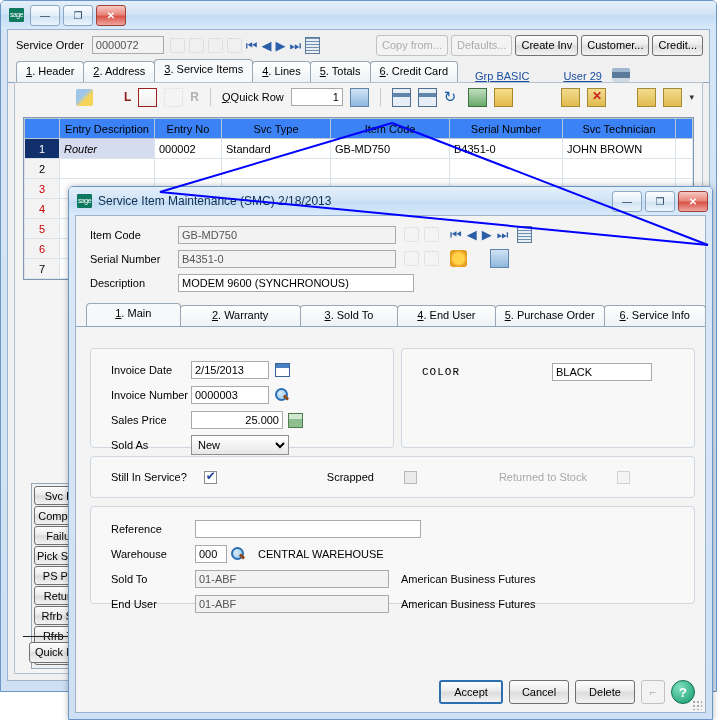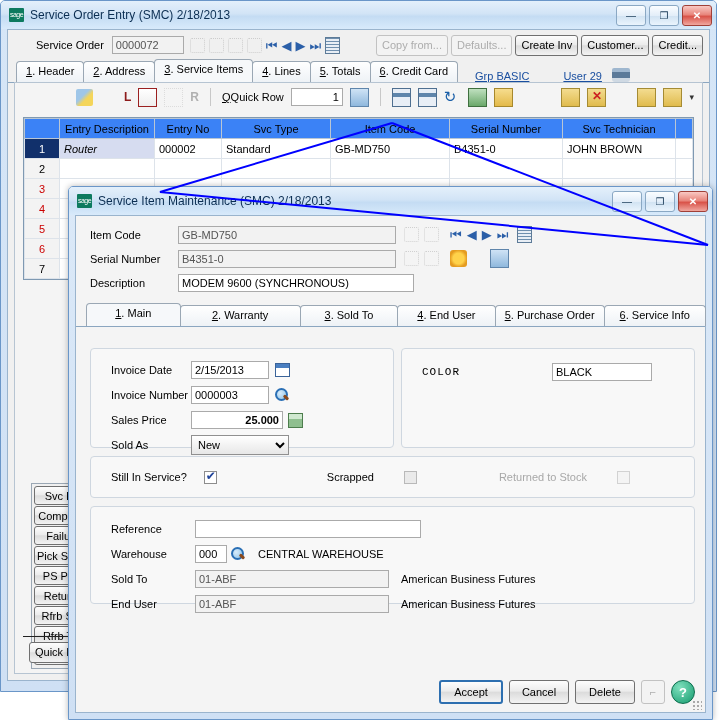--- a/index.html
+++ b/index.html
@@ -69,21 +69,20 @@
     background: #f0f0f0;
     border: 1px solid #9ab4cd;
     box-sizing: border-box;
   }
   
   .so-toolbar {
     display: flex; align-items: center;
     padding: 4px 6px 2px 8px;
     height: 28px;
     box-sizing: border-box;
-    margin-left: 20px;
   }
   .lbl { white-space: nowrap; }
   .txtbox {
     border: 1px solid #aaa;
     background: #fff;
     height: 18px;
     box-sizing: border-box;
     padding: 1px 3px;
     font-family: "Liberation Sans", sans-serif;
     font-size: 11px;
@@ -255,21 +254,20 @@
   
   #overlay { position:absolute; left:0; top:0; width:721px; height:720px; pointer-events:none; }
 </style>
 </head>
 <body>
 
 <div id="main-window">
 
   <div class="titlebar">
     <div class="sage-logo">sage</div>
-    <div class="title-text">Service Order Entry (SMC) 2/18/2013</div>
     <div class="win-btns">
       <div class="win-btn">—</div>
       <div class="win-btn">❐</div>
       <div class="win-btn close">✕</div>
     </div>
   </div>
 
   <div class="client-area">
 
     <div class="so-toolbar">
@@ -503,21 +501,21 @@
           <input class="txtbox" style="width: 78px;" value="2/15/2013">
           <span class="cal-ico" style="margin-left:6px"></span>
         </div>
         <div class="fld-row">
           <span class="lbl" style="width:80px">Invoice Number</span>
           <input class="txtbox" style="width: 78px;" value="0000003">
           <span class="mag" style="margin-left:6px"></span>
         </div>
         <div class="fld-row">
           <span class="lbl" style="width:80px">Sales Price</span>
-          <input class="txtbox" style="width: 92px; text-align: right; font-weight: bold;" value="25.000">
+          <input class="txtbox" style="width: 92px; text-align: right;" value="25.000">
           <span class="calc-ico" style="margin-left:5px"></span>
         </div>
         <div class="fld-row">
           <span class="lbl" style="width:80px">Sold As</span>
           <select class="combo" style="width:98px">
             <option>New</option>
           </select>
         </div>
       </div>
     </div>

